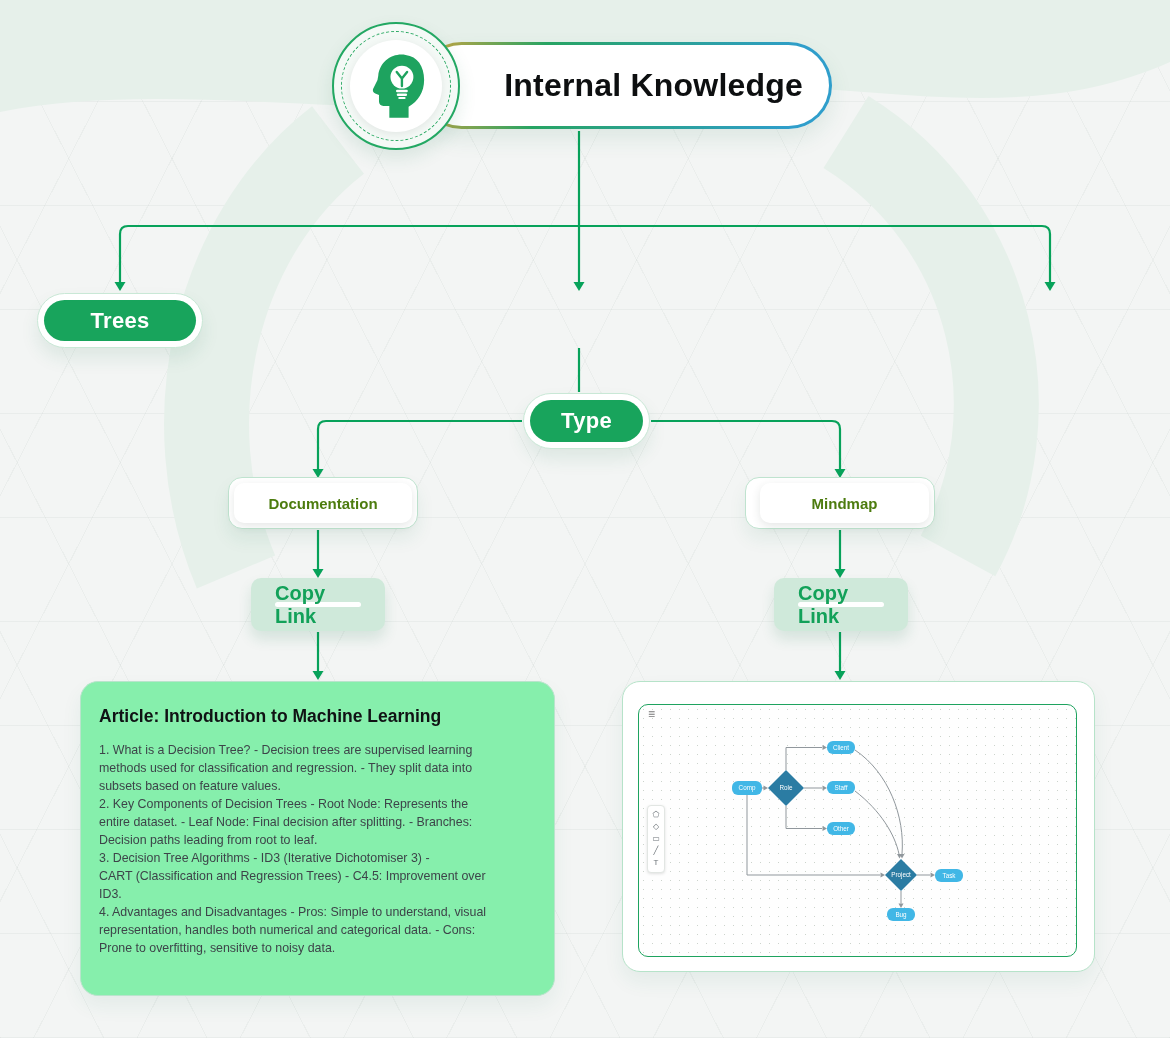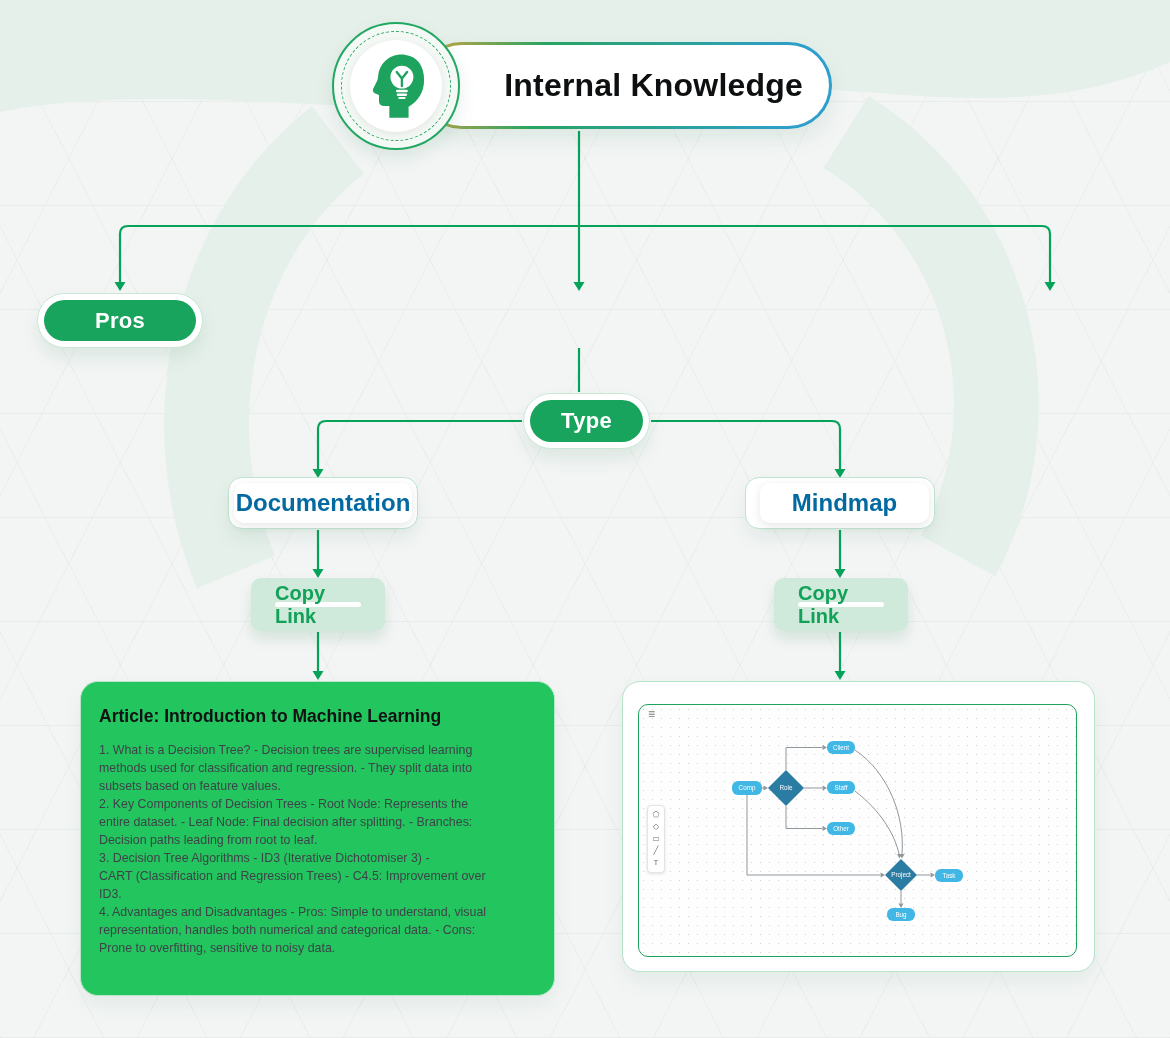--- a/index.html
+++ b/index.html
@@ -39,35 +39,35 @@
     font-size:22px;font-weight:600;letter-spacing:.3px;}
   .pos-book{left:37px;top:293px;width:166px;height:55px;}
   .pos-article{left:497px;top:294px;width:166px;height:54px;}
   .pos-myarticle{left:967px;top:294px;width:166px;height:55px;}
   .pos-type{left:523px;top:393px;width:127px;height:56px;}
 
   
   .wnode{position:absolute;background:#fff;border:1px solid #bfe3cf;border-radius:14px;
     padding:5px;box-sizing:border-box;box-shadow:0 10px 18px rgba(30,120,80,.08);}
   .wnode-inner{background:#fff;border-radius:10px;height:100%;display:flex;align-items:center;
-    justify-content:center;font-size:24px;font-weight:600;color:#0369a1;
+    justify-content:center;font-size:15px;font-weight:600;color:#4d7c0f;
     box-shadow:0 3px 10px rgba(40,60,50,.12);}
   .pos-doc{left:228px;top:477px;width:190px;height:52px;}
   .pos-map{left:745px;top:477px;width:190px;height:52px;padding-left:14px;}
 
   
   .copy{position:absolute;background:#cfe9da;border-radius:10px;padding:24px;box-sizing:border-box;
     box-shadow:0 8px 14px rgba(30,120,80,.14);}
   .copy-inner{background:#fff;border-radius:7px;height:100%;display:flex;align-items:center;
     justify-content:center;font-size:20px;font-weight:700;color:#12a159;}
   .pos-copy-doc{left:251px;top:578px;width:134px;height:53px;}
   .pos-copy-map{left:774px;top:578px;width:134px;height:53px;}
 
   
-  .article-card{position:absolute;left:80px;top:681px;width:475px;height:315px;background:#22c55e;
+  .article-card{position:absolute;left:80px;top:681px;width:475px;height:315px;background:#86efac;
     border:1px solid #b9e4cc;border-radius:18px;padding:24px 18px 16px 18px;box-sizing:border-box;
     box-shadow:0 10px 20px rgba(30,120,80,.07);}
   .article-title{font-size:17.5px;font-weight:700;color:#101214;}
   .article-body{margin-top:15px;font-size:12.4px;line-height:1.45;color:#3d4449;white-space:pre-line;}
 
   
   .map-card{position:absolute;left:622px;top:681px;width:471px;height:289px;background:#fff;
     border:1px solid #b6e3c9;border-radius:18px;box-shadow:0 10px 20px rgba(30,120,80,.07);}
   .map-canvas{position:absolute;left:15px;top:22px;width:439px;height:253px;box-sizing:border-box;
     border:1.5px solid #1ea35f;border-radius:10px;background:#fefefe;overflow:hidden;
@@ -127,21 +127,21 @@
         <circle cx="58" cy="38" r="15.5" fill="#fff"></circle>
         <path d="M51,31 L58,40 M65,31 L58,40 M58,40 L58,50" stroke="#1ea35f" stroke-width="3.2" fill="none" stroke-linecap="round"></path>
         <rect x="50" y="55" width="16" height="3.4" rx="1.7" fill="#fff"></rect>
         <rect x="51" y="60" width="14" height="3.4" rx="1.7" fill="#fff"></rect>
         <rect x="53" y="64.8" width="10" height="2.8" rx="1.4" fill="#fff"></rect>
       </svg>
     </div>
   </div>
 
   <div class="ring node pos-book">
-    <div class="pill">Pros</div>
+    <div class="pill">Trees</div>
   </div>
 
   <div class="ring node pos-type">
     <div class="pill">Type</div>
   </div>
 
   <div class="wnode node pos-doc">
     <div class="wnode-inner">Documentation</div>
   </div>
   <div class="wnode node pos-map">

